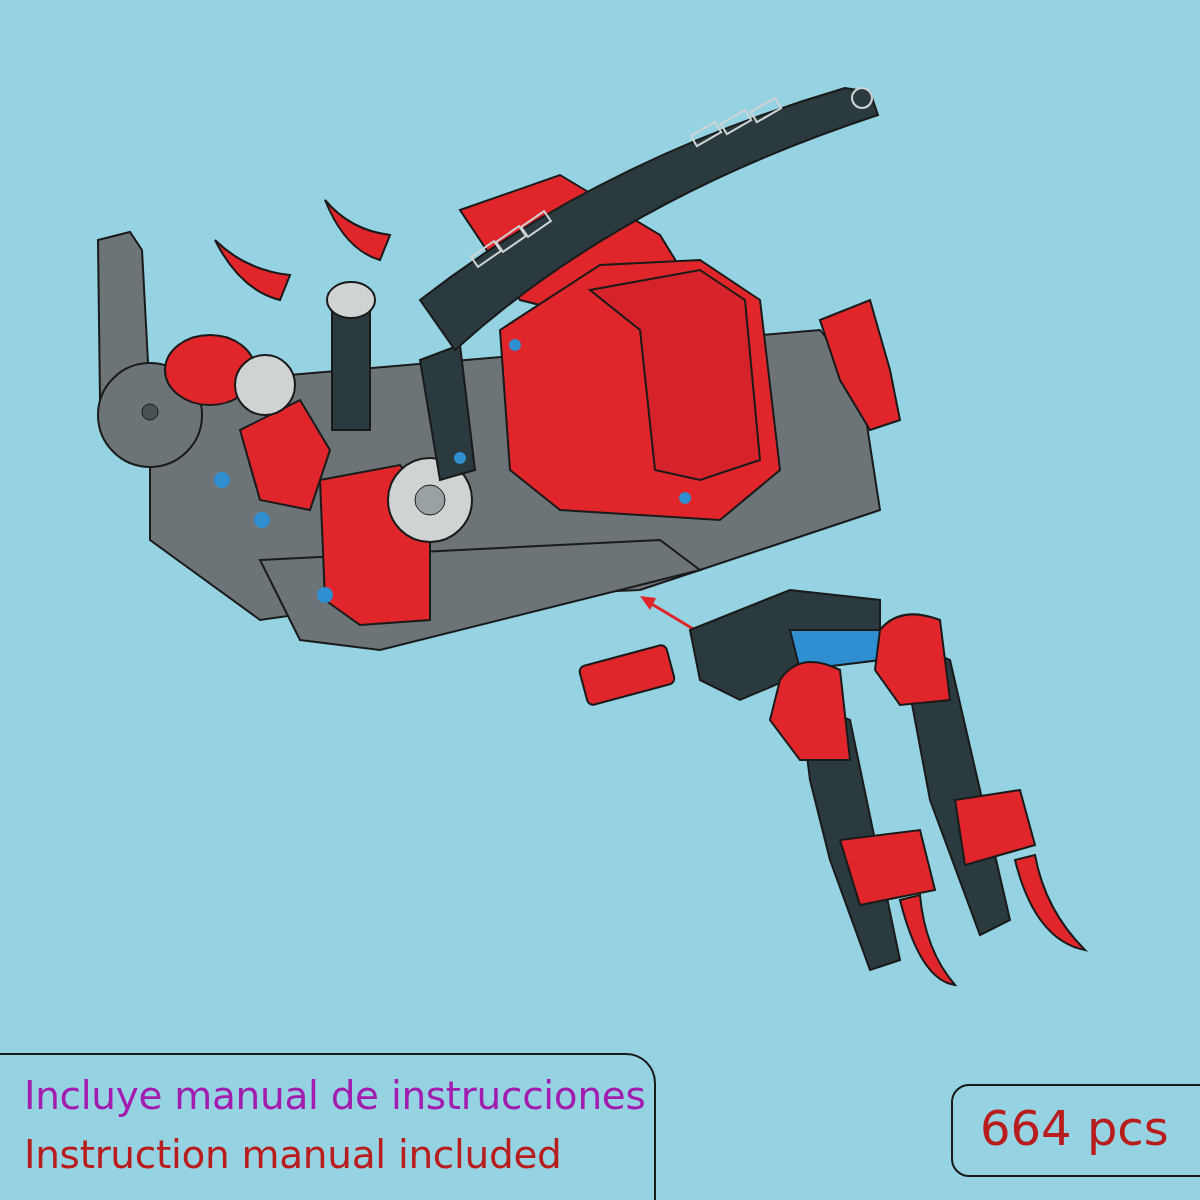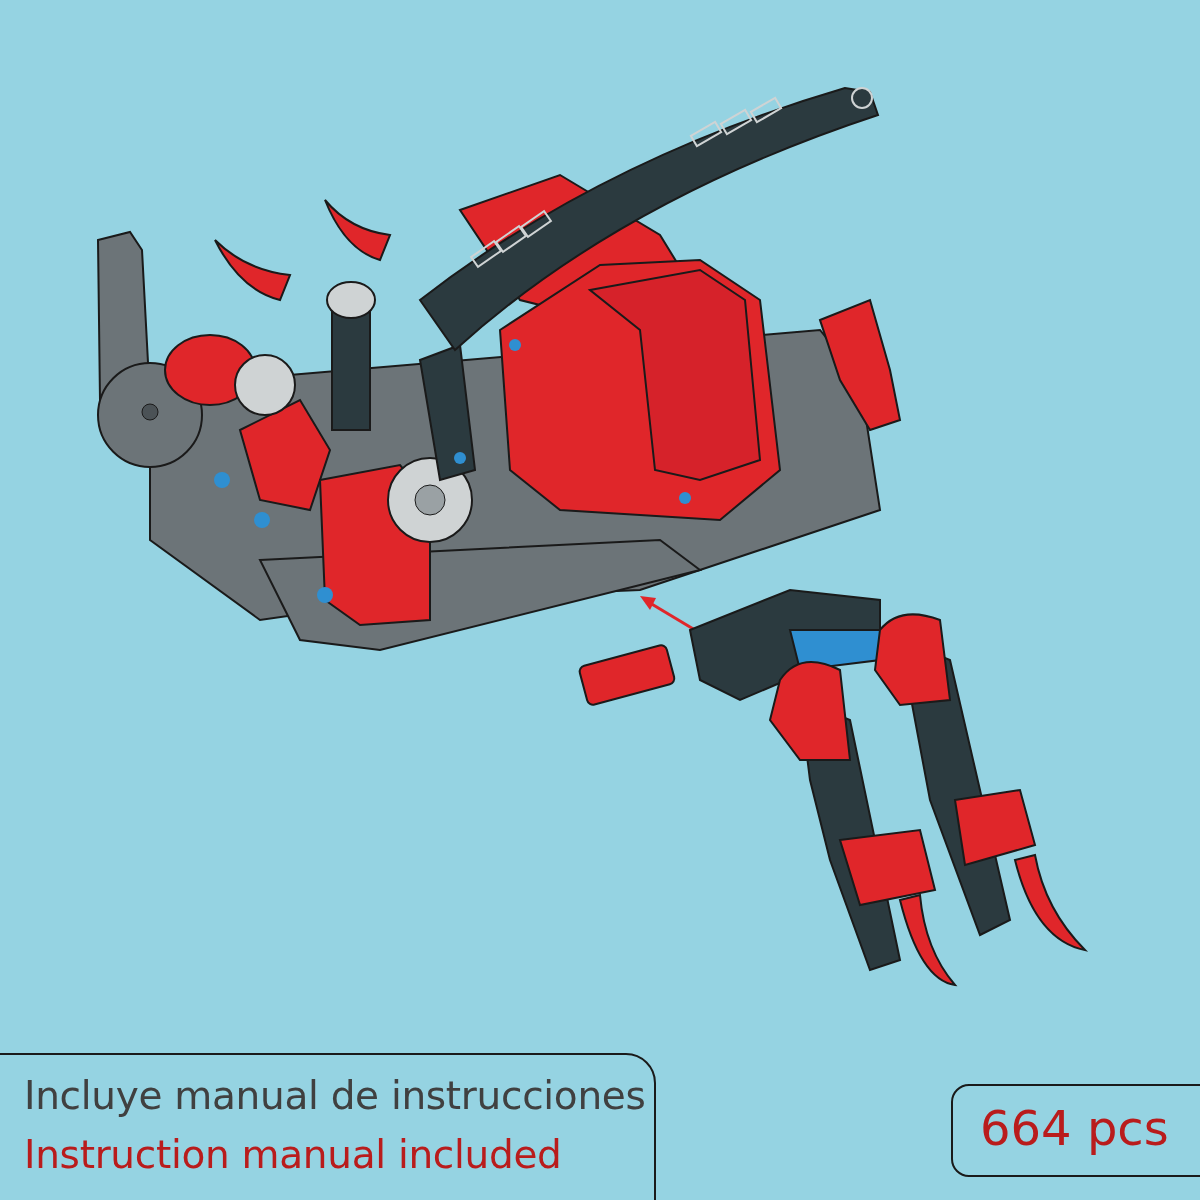--- a/index.html
+++ b/index.html
@@ -9,21 +9,21 @@
     font-family: "DejaVu Sans", sans-serif;
   }
   .illustration { position: absolute; left: 0; top: 0; width: 1200px; height: 1050px; }
   .manual-box {
     position: absolute; left: -20px; top: 1053px; width: 676px; height: 180px;
     border: 2px solid #1a1a1a; border-radius: 0 30px 0 0;
     box-sizing: border-box;
   }
   .manual-es {
     position: absolute; left: 24px; top: 1073px;
-    font-size: 39px; color: #404040; letter-spacing: -0.3px; white-space: nowrap;
+    font-size: 39px; color: #a21caf; letter-spacing: -0.3px; white-space: nowrap;
   }
   .manual-en {
     position: absolute; left: 24px; top: 1132px;
     font-size: 39px; color: #b91c1c; letter-spacing: -0.3px; white-space: nowrap;
   }
   .pcs-box {
     position: absolute; left: 951px; top: 1084px; width: 270px; height: 93px;
     border: 2px solid #1a1a1a; border-radius: 18px 0 0 18px; box-sizing: border-box;
   }
   .pcs-text {

